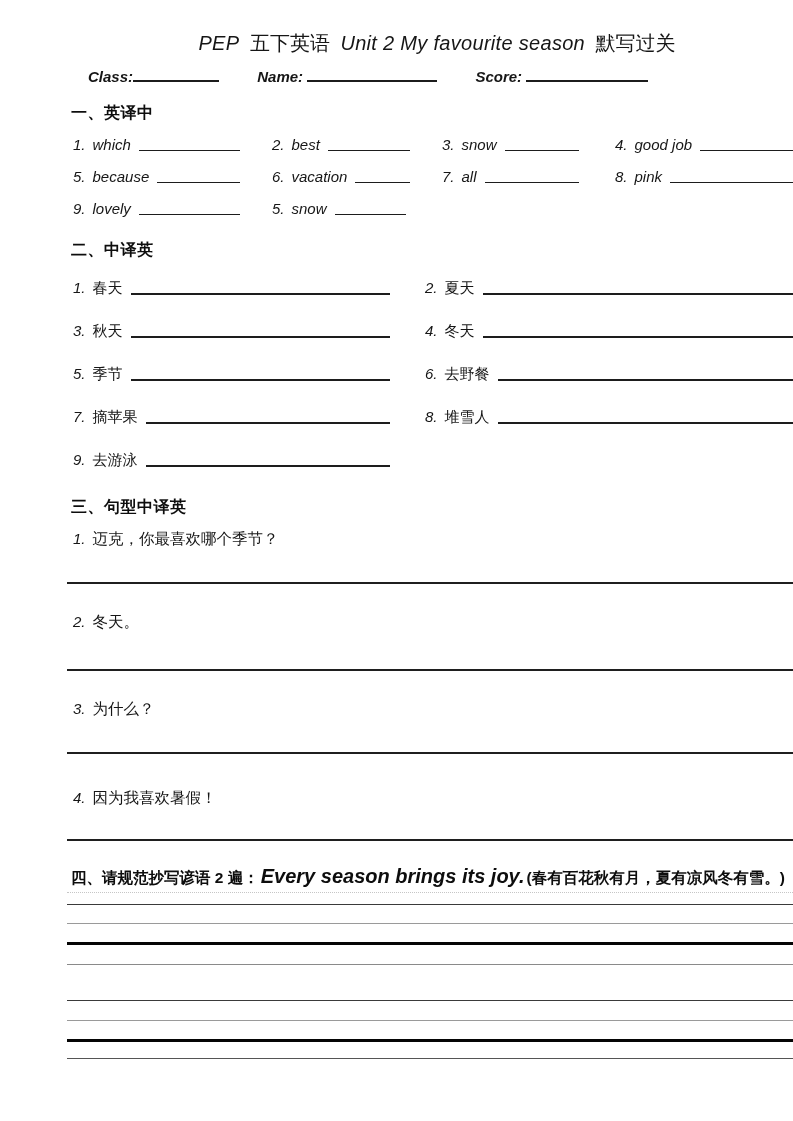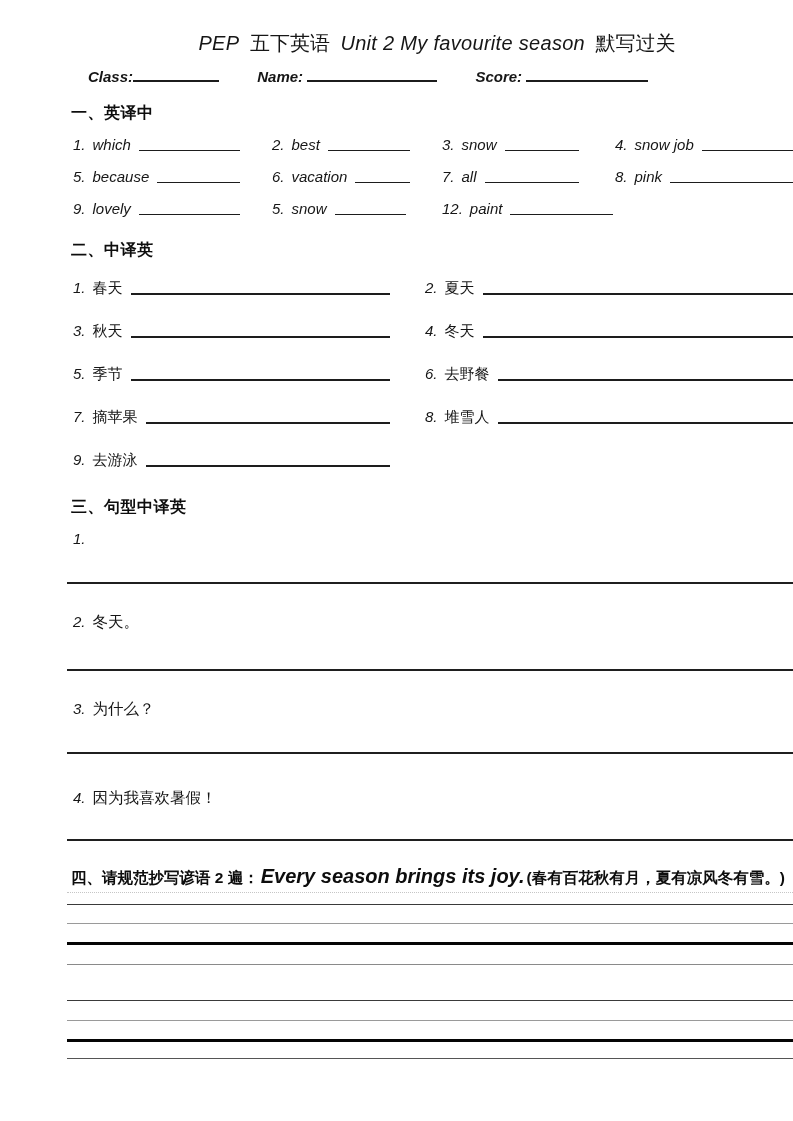--- a/index.html
+++ b/index.html
@@ -111,21 +111,21 @@
         <span class="en">best</span>
         <span class="ul"></span>
       </div>
     <div class="cell c3">
         <span class="num">3.</span>
         <span class="en">snow</span>
         <span class="ul"></span>
       </div>
     <div class="cell c4">
         <span class="num">4.</span>
-        <span class="en">snow job</span>
+        <span class="en">good job</span>
         <span class="ul"></span>
       </div>
     <div class="cell c1">
         <span class="num">5.</span>
         <span class="en">because</span>
         <span class="ul"></span>
       </div>
     <div class="cell c2">
         <span class="num">6.</span>
         <span class="en">vacation</span>
@@ -144,25 +144,20 @@
     <div class="cell c1">
         <span class="num">9.</span>
         <span class="en">lovely</span>
         <span class="ul"></span>
       </div>
     <div class="cell c3">
         <span class="num">5.</span>
         <span class="en">snow</span>
         <span class="ul"></span>
       </div>
-    <div class="cell c4">
-        <span class="num">12.</span>
-        <span class="en">paint</span>
-        <span class="ul"></span>
-      </div>
   </div>
 
   <div class="sec-h s2h">二、中译英</div>
   <div class="g2">
     <div class="cell c1">
         <span class="num">1.</span>
         <span class="cn">春天</span>
         <span class="ul"></span>
       </div>
     <div class="cell c2">
@@ -204,20 +199,21 @@
         <span class="num">9.</span>
         <span class="cn">去游泳</span>
         <span class="ul"></span>
       </div>
     <div></div>
   </div>
 
   <div class="sec-h s3h">三、句型中译英</div>
   <div class="q q1">
       <span class="num">1.</span>
+      <span class="cn">迈克，你最喜欢哪个季节？</span>
     </div>
   <div class="ans a1"></div>
   <div class="q q2">
       <span class="num">2.</span>
       <span class="cn">冬天。</span>
     </div>
   <div class="ans a2"></div>
   <div class="q q3">
       <span class="num">3.</span>
       <span class="cn">为什么？</span>

